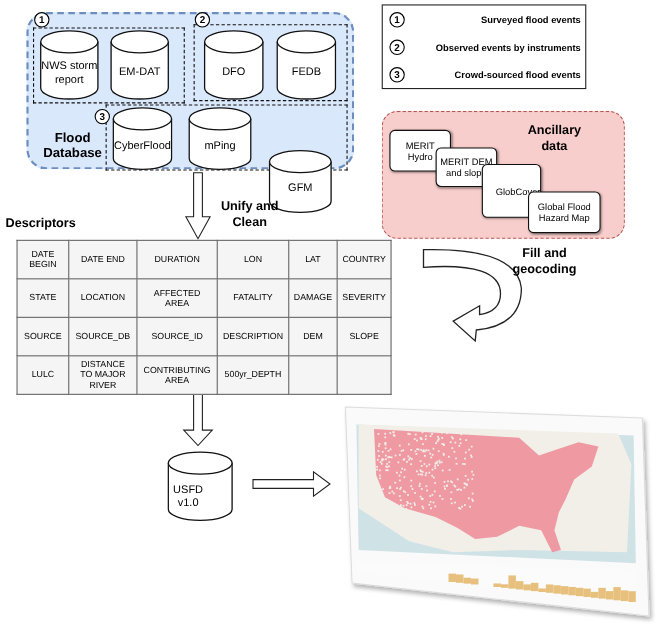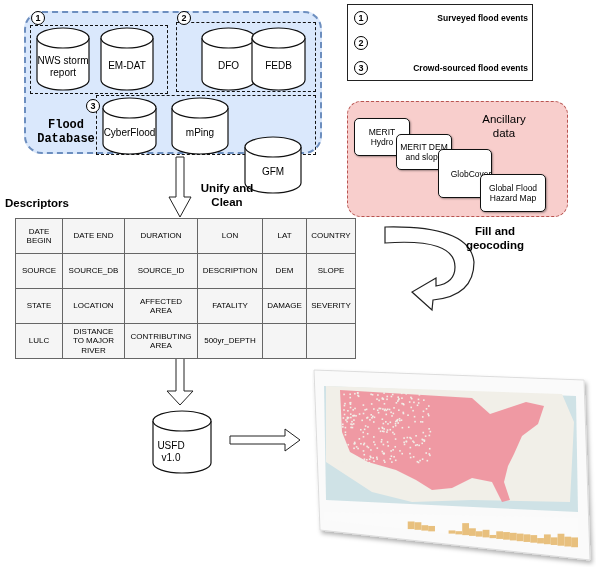--- a/index.html
+++ b/index.html
@@ -10,32 +10,32 @@
   
   .flood-box { position:absolute; left:24px; top:11px; width:298px; height:143px;
     background:#dae8fc; border:2px dashed #6c8ebf; border-radius:18px; box-sizing:border-box; }
   .group { position:absolute; border:1.6px dashed #111; box-sizing:border-box; }
   .badge { position:absolute; width:14px; height:14px; border:1.4px solid #000; border-radius:50%;
     background:#fff; font-size:9px; font-weight:bold; display:flex; align-items:center; justify-content:center; box-sizing:border-box; }
   .cyl { position:absolute; }
   .cyl svg { position:absolute; left:0; top:0; }
   .cyl .lbl { position:absolute; left:0; right:0; text-align:center; font-size:10px; line-height:12px; }
   .flood-label { position:absolute; left:36px; top:118px; width:60px; text-align:center;
-    font-weight:bold; font-size:12px; line-height:14px;font-family:Liberation Mono, monospace; }
+    font-weight:bold; font-size:12px; line-height:14px; }
 
   
   .legend { position:absolute; left:347px; top:4px; width:186px; height:77px; border:1.5px solid #222; box-sizing:border-box; background:#fff; }
   .legend-row { position:absolute; left:6px; right:4px; height:16px; display:flex; align-items:center; }
   .legend-row .badge { position:relative; width:14px; height:14px; flex:none; }
   .legend-row .txt { flex:1; text-align:right; font-size:8.5px; font-weight:bold; }
 
   
   .anc-box { position:absolute; left:347px; top:101px; width:221px; height:116px; background:#f8cecc;
     border:1.6px dashed #b85450; border-radius:14px; box-sizing:border-box; }
-  .anc-title { position:absolute; left:464px; top:112px; width:80px; text-align:center; font-weight:normal; font-size:11.5px; line-height:14px; }
+  .anc-title { position:absolute; left:464px; top:112px; width:80px; text-align:center; font-weight:bold; font-size:11.5px; line-height:14px; }
   .card { position:absolute; background:#fff; border:1.5px solid #111; border-radius:5px; box-sizing:border-box;
     font-size:8.5px; line-height:10px; text-align:center; display:flex; align-items:center; justify-content:center; box-shadow:1px 1px 2px rgba(0,0,0,0.35); }
 
   
   .bold-label { position:absolute; font-weight:bold; font-size:11.5px; line-height:14px; text-align:center; }
 
   
   table.desc { position:absolute; left:15px; top:218px; border-collapse:collapse; font-size:8px; }
   table.desc td { border:1px solid #666; background:#f5f5f5; text-align:center; vertical-align:middle; height:34px; padding:0 1px; line-height:9.5px; }
 
@@ -72,21 +72,21 @@
     </div>
     <div class="cyl" style="left: 100px; top: 27px; width: 54px; height: 64px;">
       <svg width="54" height="64">
         <path d="M1,11 L1,53 A26,10 0 0 0 53,53 L53,11" fill="#fff" stroke="#111" stroke-width="1.2"></path>
         <ellipse cx="27" cy="11" rx="26" ry="10" fill="#fff" stroke="#111" stroke-width="1.2"></ellipse>
       </svg>
       <div class="lbl" style="top: 33px;">
         <div>EM-DAT</div>
       </div>
     </div>
-    <div class="cyl" style="left: 185px; top: 27px; width: 55px; height: 64px; margin-left: 16px;">
+    <div class="cyl" style="left: 185px; top: 27px; width: 55px; height: 64px;">
       <svg width="55" height="64">
         <path d="M1,11 L1,53 A26.5,10 0 0 0 54,53 L54,11" fill="#fff" stroke="#111" stroke-width="1.2"></path>
         <ellipse cx="27.5" cy="11" rx="26.5" ry="10" fill="#fff" stroke="#111" stroke-width="1.2"></ellipse>
       </svg>
       <div class="lbl" style="top: 33px;">
         <div>DFO</div>
       </div>
     </div>
     <div class="cyl" style="left: 251px; top: 27px; width: 55px; height: 64px;">
       <svg width="55" height="64">
@@ -131,20 +131,21 @@
   <div>Database</div>
 </div>
 
 <div class="legend">
   <div class="legend-row" style="top:5px;">
     <span class="badge">1</span>
     <span class="txt">Surveyed flood events</span>
   </div>
   <div class="legend-row" style="top:30px;">
     <span class="badge">2</span>
+    <span class="txt">Observed events by instruments</span>
   </div>
   <div class="legend-row" style="top:55px;">
     <span class="badge">3</span>
     <span class="txt">Crowd-sourced flood events</span>
   </div>
 </div>
 
 <div class="anc-box"></div>
 <div class="anc-title">
   <div>Ancillary</div>
@@ -205,34 +206,34 @@
   <tbody id="desc-body">
       <tr>
         <td>DATE<br>BEGIN</td>
         <td>DATE END</td>
         <td>DURATION</td>
         <td>LON</td>
         <td>LAT</td>
         <td>COUNTRY</td>
       </tr>
       <tr>
+        <td>STATE</td>
+        <td>LOCATION</td>
+        <td>AFFECTED<br>AREA</td>
+        <td>FATALITY</td>
+        <td>DAMAGE</td>
+        <td>SEVERITY</td>
+      </tr>
+      <tr>
         <td>SOURCE</td>
         <td>SOURCE_DB</td>
         <td>SOURCE_ID</td>
         <td>DESCRIPTION</td>
         <td>DEM</td>
         <td>SLOPE</td>
-      </tr>
-      <tr>
-        <td>STATE</td>
-        <td>LOCATION</td>
-        <td>AFFECTED<br>AREA</td>
-        <td>FATALITY</td>
-        <td>DAMAGE</td>
-        <td>SEVERITY</td>
       </tr>
       <tr>
         <td>LULC</td>
         <td>DISTANCE<br>TO MAJOR<br>RIVER</td>
         <td>CONTRIBUTING<br>AREA</td>
         <td>500yr_DEPTH</td>
         <td></td>
         <td></td>
       </tr>
     </tbody>

